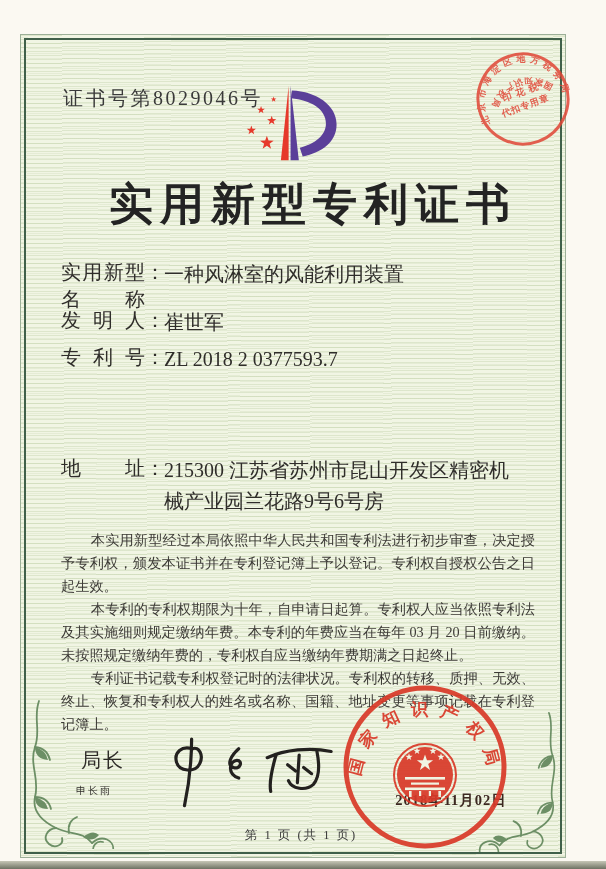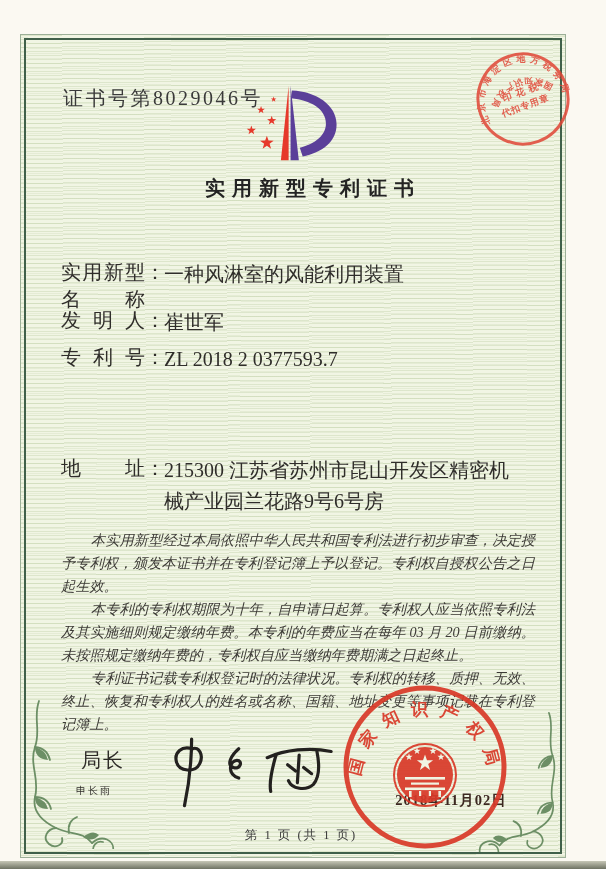--- a/index.html
+++ b/index.html
@@ -18,34 +18,34 @@
     background:
       repeating-linear-gradient(179.3deg, rgba(140,170,104,.20) 0 1px, rgba(0,0,0,0) 1px 4px),
       repeating-linear-gradient(180.8deg, rgba(140,170,104,.12) 0 1px, rgba(0,0,0,0) 1px 5px),
       #f1f5e4;
   }
   .frame{position:absolute;inset:3px;border:2px solid #40604a;pointer-events:none;}
   
   .cert-no{position:absolute;left:42px;top:50px;font-size:20px;letter-spacing:2.5px;color:#3a3a3a;}
   .logo{position:absolute;left:50%;top:44px;width:118px;height:92px;transform:translateX(-50%);}
   .title{position:absolute;left:0;right:0;top:140px;text-align:center;
-    font-size:20px;font-weight:bold;letter-spacing:7px;color:#232323;padding-left:40px;}
+    font-size:44px;font-weight:bold;letter-spacing:7px;color:#232323;padding-left:40px;}
   
   .row{position:absolute;left:40px;right:30px;font-size:20px;color:#2f2d2a;}
   .lbl{display:inline-block;width:84px;text-align:justify;text-align-last:justify;
        text-justify:inter-character;vertical-align:top;}
   .colon{display:inline-block;width:13px;vertical-align:top;}
   .val{display:inline-block;padding-left:6px;vertical-align:top;line-height:1.55;}
   .r0{top:224px}.r1{top:272px}.r2{top:309px}.r3{top:346px}.r4{top:383px}.r5{top:420px}
   .r5 .val{width:352px;}
   .rgrant{top:464px;}
   .grant-no{position:absolute;left:320px;top:0;white-space:nowrap;}
   
   .paras{position:absolute;left:40px;top:494px;width:474px;
-    font-size:14.2px;line-height:23px;color:#3c3a36;font-style:italic;text-align:justify;}
+    font-size:14.2px;line-height:23px;color:#3c3a36;text-align:justify;}
   .paras p{margin:0;text-indent:2.1em;}
   
   .signer-title{position:absolute;left:60px;top:712px;font-size:20px;letter-spacing:2px;}
   .signer-name{position:absolute;left:55px;top:749px;font-size:10px;letter-spacing:2px;}
   .sig{position:absolute;left:133px;top:696px;width:205px;height:80px;}
   
   .office-seal{position:absolute;left:318px;top:646px;width:172px;height:172px;opacity:.93;}
   .seal-date{position:absolute;left:350px;top:756px;width:160px;text-align:center;
     font-size:14.5px;letter-spacing:1px;color:#3c2821;font-weight:bold;}
   .tax-seal{position:absolute;left:450px;top:12px;width:104px;height:104px;

